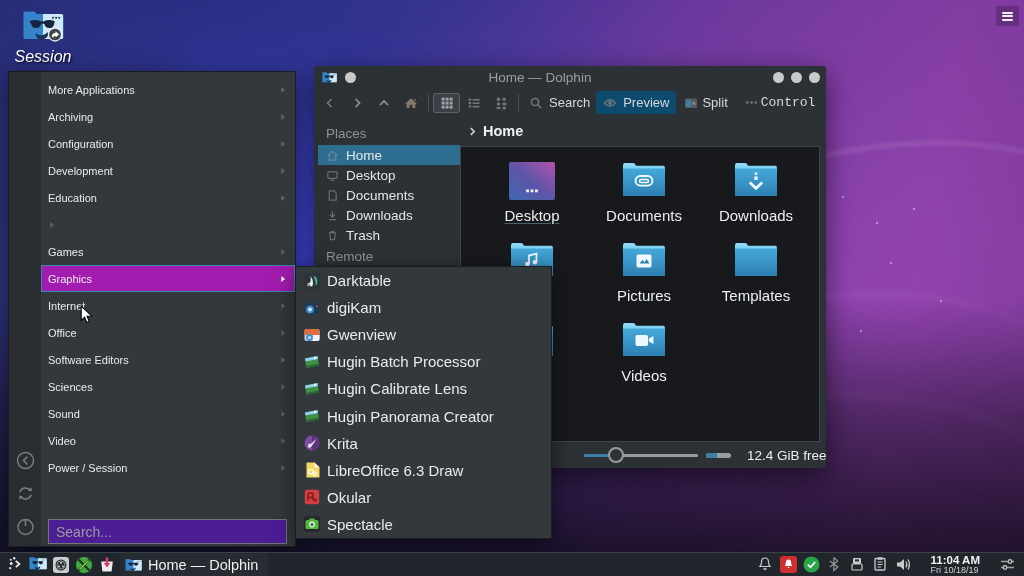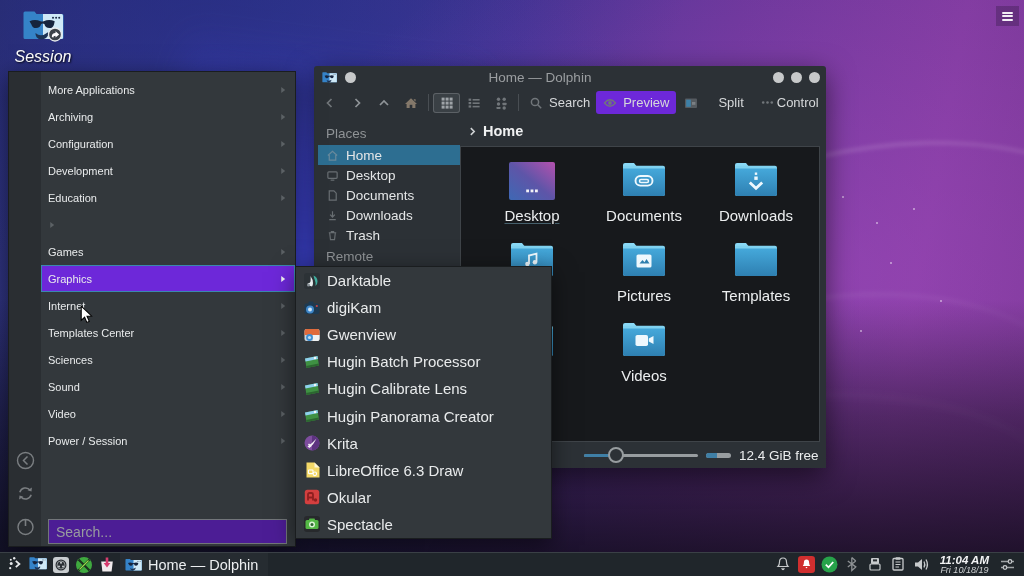--- a/index.html
+++ b/index.html
@@ -33,42 +33,42 @@
   display:flex; flex-direction:column; color:#e8eaeb; font-size:13px; }
 .titlebar { height:23px; display:flex; align-items:center; padding:0 6px 0 8px; position:relative;
   background:transparent; border-radius:3px 3px 0 0; }
 .titlebar .tb-title { position:absolute; left:0; right:60px; text-align:center; color:#9b9ea1; font-size:13.5px; }
 .tb-left { display:flex; align-items:center; gap:8px; z-index:1; }
 .tb-circle { width:11px; height:11px; border-radius:50%; background:#c7c9ca; }
 .tb-right { margin-left:auto; display:flex; align-items:center; gap:7px; z-index:1; }
 .toolbar { height:27px; display:flex; align-items:center; padding:0 0 0 2px; gap:0; color:#cfd2d4; }
 .tbtn { display:flex; align-items:center; gap:6px; padding:3px 6px; border-radius:3px; font-size:13px; color:#d6d8da; white-space:nowrap; }
 .tbtn.tnav { width:27px; justify-content:center; padding:3px 0; }
-.tbtn.raised { background:#6d28d9; padding:4px 7px; }
+.tbtn.raised { background:#0c4a6e; padding:4px 7px; }
 .tbtn.framed { background:#3a4045; box-shadow:inset 0 0 0 1px #5c6166; }
 .tsep { width:1px; height:17px; background:#494e53; margin:0 4px; }
 .win-body { flex:1; display:flex; min-height:0; }
 .places { width:146px; padding:6px 0 0 0; font-size:13.5px; }
 .places .p-head { color:#8f9396; padding:4px 12px; font-size:13.5px; }
 .place-item { display:flex; align-items:center; gap:7px; padding:2px 6px 2px 8px; height:20px; color:#e4e6e7; margin-left:4px; }
 .place-item.sel { background:#2d6e91; }
 .place-icon { width:13px; height:13px; flex:0 0 13px; opacity:0.55; }
 .main-col { flex:1; display:flex; flex-direction:column; padding:0 6px 0 0; min-width:0; }
 .breadcrumb { height:30px; display:flex; align-items:center; gap:6px; padding-left:8px; }
 .breadcrumb .bc-name { font-weight:bold; font-size:14.5px; color:#f0f1f2; }
 .viewport { flex:1; background:#17191c; border:1px solid #3f4449; position:relative; overflow:hidden; }
 .statusbar { height:26px; display:flex; align-items:center; padding:0 6px; }
 .zoom-slider { position:relative; width:114px; height:18px; margin-left:118px; flex:0 0 114px; }
 .zoom-slider .zs-track { position:absolute; left:0; right:0; top:8px; height:3px; background:#989da0; border-radius:2px; }
 .zoom-slider .zs-fill { position:absolute; left:0; width:27px; top:8px; height:3px; background:#3f7fa6; border-radius:2px; }
 .zoom-slider .zs-knob { position:absolute; left:24px; top:1px; width:16px; height:16px; border-radius:50%;
   background:#2c3136; border:2px solid #989da0; }
 .cap-bar { width:25px; height:5px; border-radius:2.5px; background:#989da0; position:relative; overflow:hidden; margin-left:8px; flex:0 0 25px; }
 .cap-bar .cb-fill { position:absolute; left:0; top:0; bottom:0; width:11px; background:#3f7fa6; }
-.free-label { font-size:13.5px; color:#eceeef; margin-left:8px; white-space:nowrap; }
+.free-label { font-size:13.5px; color:#eceeef; margin-left:16px; white-space:nowrap; }
 
 
 .fgrid { position:absolute; left:0; top:0; right:0; display:grid;
   grid-template-columns:repeat(3,112px); grid-auto-rows:80px; padding:8px 0 0 15px; }
 .fcell { display:flex; flex-direction:column; align-items:center; }
 .fcell .f-ic { width:46px; height:38px; margin-top:7px; }
 .fcell .f-label { margin-top:7px; font-size:15px; color:#eceeef; }
 .fcell.cur .f-label { text-decoration:underline; text-decoration-color:#46606c; text-underline-offset:2px; }
 
 
@@ -77,41 +77,41 @@
   display:flex; }
 .menu-strip { width:32px; background:#2a2e32; display:flex; flex-direction:column;
   justify-content:flex-end; align-items:center; padding-bottom:10px; gap:14px; }
 .strip-ic { width:19px; height:19px; opacity:0.8; }
 .menu-right { flex:1; display:flex; flex-direction:column; padding:4px 0 2px 0; }
 .menu-list { flex:1; display:flex; flex-direction:column; }
 .menu-item { height:27px; display:flex; align-items:center; padding:0 8px 0 7px;
   color:#e9ebec; font-size:11px; position:relative; }
 .menu-item .mi-label { flex:1; }
 .menu-item .mi-arrow { width:8px; height:8px; }
-.menu-item.sel { background:#6d28d9; box-shadow:inset 0 0 0 1px #3b87ae; }
+.menu-item.sel { background:#a21caf; box-shadow:inset 0 0 0 1px #3b87ae; }
 .search-row { margin:10px 8px 0 7px; height:25px; border:1px solid #72767a; background:#4c1d95;
   display:flex; align-items:center; padding:0 7px; color:#989c9f; font-size:14px; }
 
 
 .submenu { position:absolute; left:295px; top:266px; width:257px; height:273px;
   background:#33383c; border:1px solid #1a1d1f; box-shadow:0 6px 22px rgba(0,0,0,0.5);
   display:flex; flex-direction:column; padding:0; }
 .sub-item { height:27.3px; display:flex; align-items:center; gap:7px; padding:0 10px 0 8px;
   color:#e9ebec; font-size:15px; }
 .sub-item .si-icon { width:16px; height:16px; flex:0 0 16px; }
 
 
 .taskbar { position:absolute; left:0; right:0; bottom:0; height:24px; background:#20262b;
   border-top:1px solid #3a4046; display:flex; align-items:center; padding:0 5px 0 5px; color:#dfe1e2; }
 .tb-ic { width:18px; height:18px; margin:0 2.5px; }
 .task-btn { display:flex; align-items:center; gap:6px; height:24px; padding:0 10px 0 5px;
   background:#262c31; font-size:14.5px; color:#eceef0; margin-left:2px; }
 .tray { margin-left:auto; display:flex; align-items:center; }
 .tray-ic { width:17px; height:17px; margin:0 3px; }
-.clock { text-align:center; line-height:1.05; margin:0 7px;font-style:italic; }
+.clock { text-align:left; line-height:1.05; margin:0 16px; }
 .clock .c-time { font-size:11.5px; font-weight:bold; color:#f2f3f4; }
 .clock .c-date { font-size:9px; color:#cfd2d4; }
 </style>
 </head>
 <body>
 
 <div id="wallpaper-extras">
     <div class="streak" style="left:160px;top:30px;width:300px;height:470px;background:linear-gradient(to bottom, rgba(56,60,175,0) 2%, rgba(58,64,200,0.85) 38%, rgba(66,72,225,1) 56%, rgba(40,35,110,0) 98%);transform:rotate(7deg);filter:blur(16px);"></div>
     <div class="streak" style="left:600px;top:148px;width:540px;height:270px;border-radius:50%;border-top:2.5px solid rgba(255,245,255,0.28);transform:rotate(-10deg);filter:blur(2px);"></div>
     <div class="streak" style="left:530px;top:300px;width:560px;height:300px;border-radius:50%;border-top:2px solid rgba(255,245,255,0.14);transform:rotate(-11deg);filter:blur(2.5px);"></div>
@@ -239,29 +239,29 @@
         </svg>
         <span>Search</span>
       </span>
       <span class="tbtn raised">
         <svg width="14" height="14" viewBox="0 0 14 14">
           <path d="M1.5 7 q5.5-6.5 11 0 q-5.5 6.5-11 0z" stroke="#71767a" stroke-width="1.3" fill="none"></path>
           <circle cx="7" cy="7" r="1.9" fill="#71767a"></circle>
         </svg>
         <span>Preview</span>
       </span>
-      <span class="tbtn" style="margin-left:2px;gap:20px;">
+      <span class="tbtn" style="margin-left:2px;gap:4px;">
         <svg width="14" height="14" viewBox="0 0 14 14">
           <rect x="1" y="2.5" width="12" height="9.5" rx="1" fill="#565b60"></rect>
           <rect x="2.2" y="3.7" width="4.6" height="7.1" fill="#3d80a8"></rect>
           <rect x="8" y="6" width="3.4" height="2.8" fill="#7b8085"></rect>
         </svg>
         <span>Split</span>
       </span>
-      <span class="tbtn" style="margin-left:5px;gap:3px;">
+      <span class="tbtn" style="margin-left:5px;gap:3px;font-family:Liberation Mono, monospace;">
         <svg width="13" height="13" viewBox="0 0 14 14">
           <g fill="#71767a">
             <circle cx="2.4" cy="7" r="1.4"></circle>
             <circle cx="7" cy="7" r="1.4"></circle>
             <circle cx="11.6" cy="7" r="1.4"></circle>
           </g>
         </svg>
         <span>Control</span>
       </span>
     </div>
@@ -522,21 +522,27 @@
             <path d="M2 1.2 L6.5 4.5 L2 7.8 z" fill="#f2f4f5"></path>
           </svg>
         </div>
         <div class="menu-item">
           <span class="mi-label">Internet</span>
   <svg class="mi-arrow" width="8" height="9" viewBox="0 0 8 9">
             <path d="M2 1.2 L6.5 4.5 L2 7.8 z" fill="#5c6165"></path>
           </svg>
         </div>
         <div class="menu-item">
-          <span class="mi-label">Templates Center</span>
+          <span class="mi-label">Office</span>
+  <svg class="mi-arrow" width="8" height="9" viewBox="0 0 8 9">
+            <path d="M2 1.2 L6.5 4.5 L2 7.8 z" fill="#5c6165"></path>
+          </svg>
+        </div>
+        <div class="menu-item">
+          <span class="mi-label">Software Editors</span>
   <svg class="mi-arrow" width="8" height="9" viewBox="0 0 8 9">
             <path d="M2 1.2 L6.5 4.5 L2 7.8 z" fill="#5c6165"></path>
           </svg>
         </div>
         <div class="menu-item">
           <span class="mi-label">Sciences</span>
   <svg class="mi-arrow" width="8" height="9" viewBox="0 0 8 9">
             <path d="M2 1.2 L6.5 4.5 L2 7.8 z" fill="#5c6165"></path>
           </svg>
         </div>

